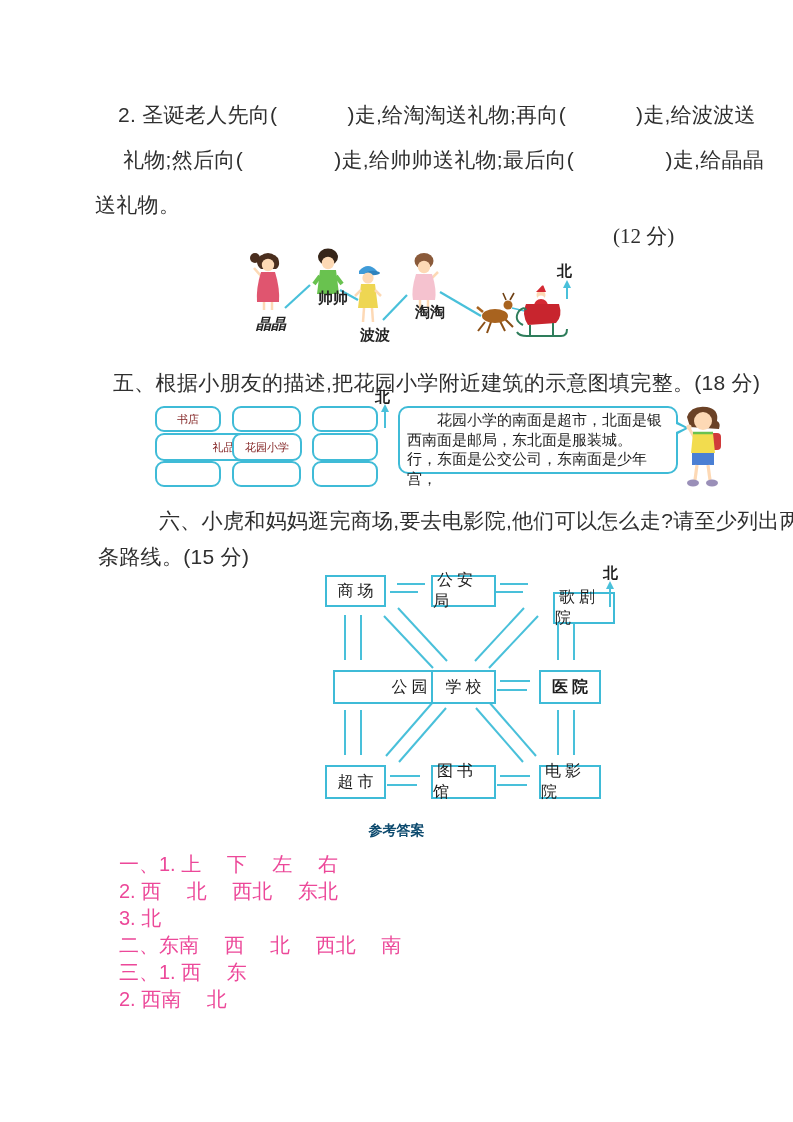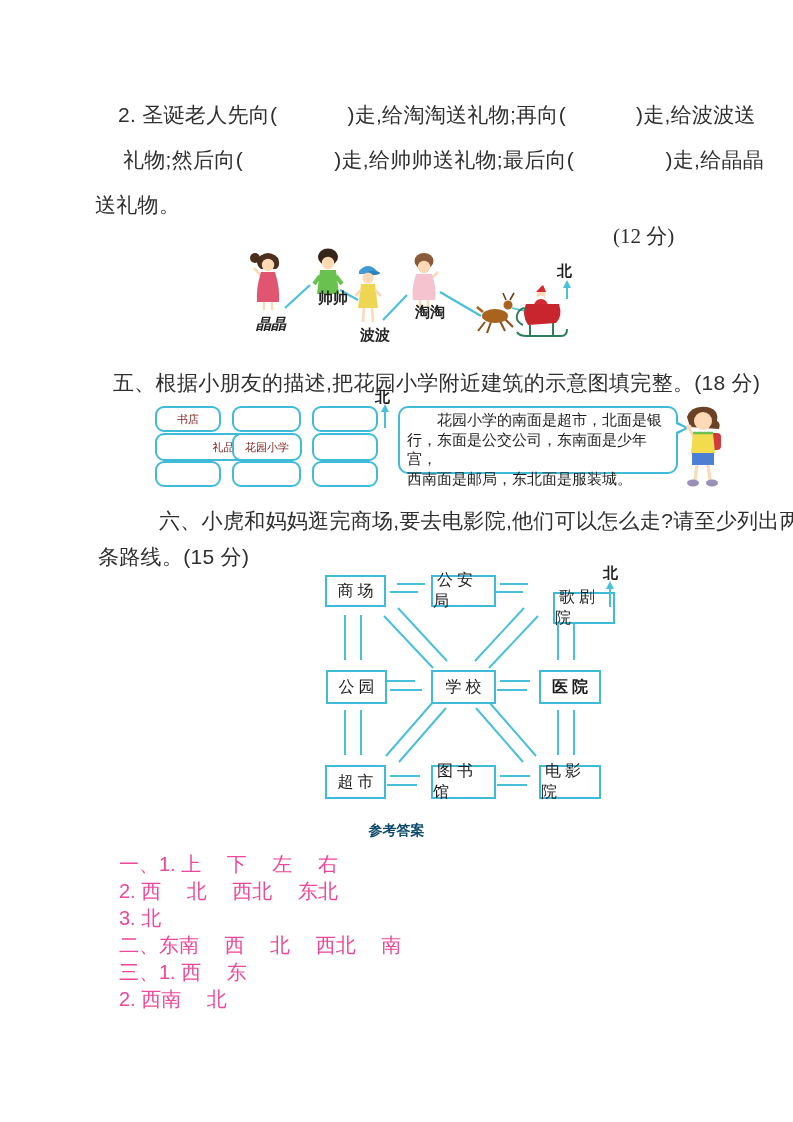--- a/index.html
+++ b/index.html
@@ -139,22 +139,22 @@
   <div class="box5" style="left:312px;top:461px;width:62px;height:22px;"></div>
 
   <div class="t north" style="left:375px;top:388px;">北</div>
   <svg class="abs" style="left:379px;top:404px;" width="12" height="25">
     <line x1="6" y1="24" x2="6" y2="6" stroke="#49c0da" stroke-width="2"></line>
     <polygon points="6,0 2,8 10,8" fill="#49c0da"></polygon>
   </svg>
 
   <div class="bubble">
     <div class="indent">花园小学的南面是超市，北面是银</div>
+    <div>西南面是邮局，东北面是服装城。</div>
     <div>行，东面是公交公司，东南面是少年宫，</div>
-    <div>西南面是邮局，东北面是服装城。</div>
     <div class="tail"></div>
   </div>
 
   <svg class="abs" style="left:677px;top:403px;" width="54" height="88" viewBox="0 0 54 88">
     <rect x="33" y="30" width="11" height="17" rx="4" fill="#d03a3a"></rect>
     <path d="M10,14 Q14,2 30,4 Q42,6 40,18 Q44,20 42,26 L13,24 Z" fill="#6b4226"></path>
     <circle cx="26" cy="18" r="9" fill="#fdd9b5"></circle>
     <line x1="17" y1="34" x2="12" y2="25" stroke="#fdd9b5" stroke-width="3"></line>
     <circle cx="12" cy="24" r="2.6" fill="#fdd9b5"></circle>
     <path d="M16,30 L36,30 L38,50 L14,50 Z" fill="#f2dc4e"></path>
@@ -204,21 +204,21 @@
       <line x1="133" y1="142" x2="86" y2="196"></line> 
         <line x1="146" y1="148" x2="99" y2="202"></line>
       <line x1="189" y1="142" x2="236" y2="196"></line> 
         <line x1="176" y1="148" x2="223" y2="202"></line>
     </g>
   </svg>
 
   <div class="box6" style="left:325px;top:575px;width:57px;height:28px;">商场</div>
   <div class="box6" style="left:431px;top:575px;width:61px;height:28px;">公安局</div>
   <div class="box6" style="left:553px;top:575px;width:58px;height:28px;margin-top:17px;">歌剧院</div>
-  <div class="box6" style="left:326px;top:670px;width:57px;height:30px;">公园</div>
+  <div class="box6" style="left:333px;top:670px;width:57px;height:30px;padding-left:46px;">公园</div>
   <div class="box6" style="left:431px;top:670px;width:61px;height:30px;">学校</div>
   <div class="box6" style="left:539px;top:670px;width:58px;height:30px;font-weight:bold;">医院</div>
   <div class="box6" style="left:325px;top:765px;width:57px;height:30px;">超市</div>
   <div class="box6" style="left:431px;top:765px;width:61px;height:30px;">图书馆</div>
   <div class="box6" style="left:539px;top:765px;width:58px;height:30px;">电影院</div>
 
   <div class="t north" style="left:603px;top:564px;">北</div>
   <svg class="abs" style="left:604px;top:581px;" width="12" height="27">
     <line x1="6" y1="26" x2="6" y2="6" stroke="#49c0da" stroke-width="2"></line>
     <polygon points="6,0 2,8 10,8" fill="#49c0da"></polygon>

